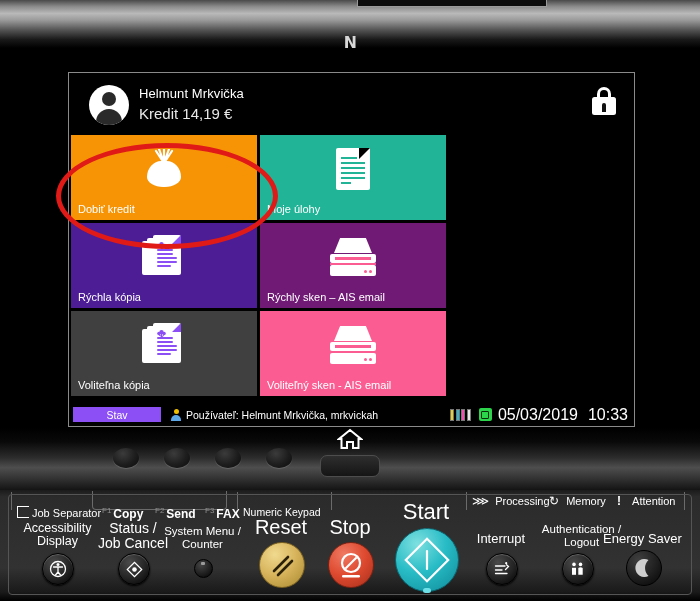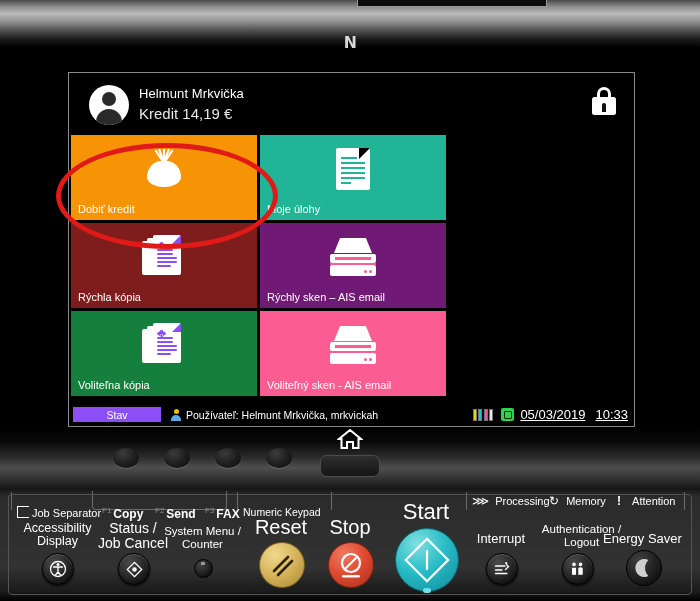--- a/index.html
+++ b/index.html
@@ -74,21 +74,21 @@
   .stav{width:88px;height:15px;background:#8b4ff5;color:#fff;font-size:10.5px;display:flex;
      align-items:center;justify-content:center;margin-left:2px;}
   .user-ico{width:12px;height:13px;margin-left:9px;position:relative;}
   .user-ico .uh{position:absolute;left:3.5px;top:1px;width:5px;height:5px;border-radius:50%;background:#f0c000;}
   .user-ico .ub{position:absolute;left:1px;top:7px;width:10px;height:6px;border-radius:5px 5px 0 0;background:#5fa8e8;}
   .status-text{color:#fff;font-size:10.5px;margin-left:4px;white-space:nowrap;}
   .toner{margin-left:auto;display:flex;gap:1.5px;align-items:flex-end;padding-right:8px;}
   .toner b{display:block;width:4px;height:12px;border:1px solid #777;box-sizing:border-box;}
   .clockico{width:13px;height:13px;background:#2bd44a;border-radius:2px;position:relative;}
   .clockico:after{content:"";position:absolute;left:2.5px;top:2.5px;width:8px;height:8px;border:1.4px solid #0a2a0a;border-radius:1px;box-sizing:border-box;}
-  .datetime{color:#fff;font-size:13px;margin-left:6px;padding-right:4px;white-space:nowrap;text-decoration:underline;}
+  .datetime{color:#fff;font-size:16px;margin-left:6px;padding-right:4px;white-space:nowrap;}
 
   
   .annot{position:absolute;left:56px;top:143px;width:212px;height:96px;
      border:5px solid #e01b17;border-radius:50%;pointer-events:none;z-index:40;}
 
   
   .homerow{position:absolute;left:0;top:428px;width:700px;height:62px;
      background:linear-gradient(180deg,#000 0%,#090909 22%,#2c2c2c 48%,#4e4e4e 64%,#2b2b2b 86%,#141414 100%);}
   .softbtn{position:absolute;top:20px;width:26px;height:20px;border-radius:50%;
      background:radial-gradient(ellipse at 38% 28%,#3b3b3b 0%,#1d1d1d 55%,#0b0b0b 100%);
@@ -181,21 +181,21 @@
                 <div class="ln" style="top: 19px; width: 24px; background: rgb(34, 180, 150);"></div>
                 <div class="ln" style="top: 24px; width: 24px; background: rgb(34, 180, 150);"></div>
                 <div class="ln" style="top: 29px; width: 24px; background: rgb(34, 180, 150);"></div>
                 <div class="ln" style="top: 34px; width: 10px; background: rgb(34, 180, 150);"></div>
               </div>
           </div>
           <div class="tlabel">Moje úlohy</div>
         </div>
       </div>
       <div class="trow">
-        <div class="tile" id="t2" style="background: #7f1d1d;">
+        <div class="tile" id="t2" style="background: #4c1d95;">
           <div class="ticon">
             <div class="copy" id="cp1">
               <div class="sh s1"></div>
                 <div class="sh s2"></div>
                 <div class="sh s3">
                   <div class="cfold">
                     <i style="border-bottom-color: rgb(139, 79, 245);"></i>
                   </div>
                   <div class="cln" style="left: 4px; top: 14px; width: 16px; background: rgb(139, 79, 245);"></div>
                   <div class="cln" style="left: 4px; top: 18px; width: 16px; background: rgb(139, 79, 245);"></div>
@@ -222,21 +222,21 @@
                 <div class="d1" style="background: rgb(251, 93, 146);"></div>
                 <div class="d2" style="background: rgb(251, 93, 146);"></div>
                 <div style="position: absolute; left: 5px; top: 18.5px; width: 36px; height: 3px; background: rgb(251, 93, 146);"></div>
                 <div style="position: absolute; left: 0px; top: 25px; width: 46px; height: 2px; background: rgb(251, 93, 146);"></div>
               </div>
           </div>
           <div class="tlabel">Rýchly sken – AIS email</div>
         </div>
       </div>
       <div class="trow">
-        <div class="tile" id="t4" style="background: #15803d;">
+        <div class="tile" id="t4" style="background: #404040;">
           <div class="ticon">
             <div class="copy" id="cp2">
               <div class="sh s1"></div>
                 <div class="sh s2"></div>
                 <div class="sh s3">
                   <div class="cfold">
                     <i style="border-bottom-color: rgb(139, 79, 245);"></i>
                   </div>
                   <div class="cln" style="left: 4px; top: 14px; width: 16px; background: rgb(139, 79, 245);"></div>
                   <div class="cln" style="left: 4px; top: 18px; width: 16px; background: rgb(139, 79, 245);"></div>

